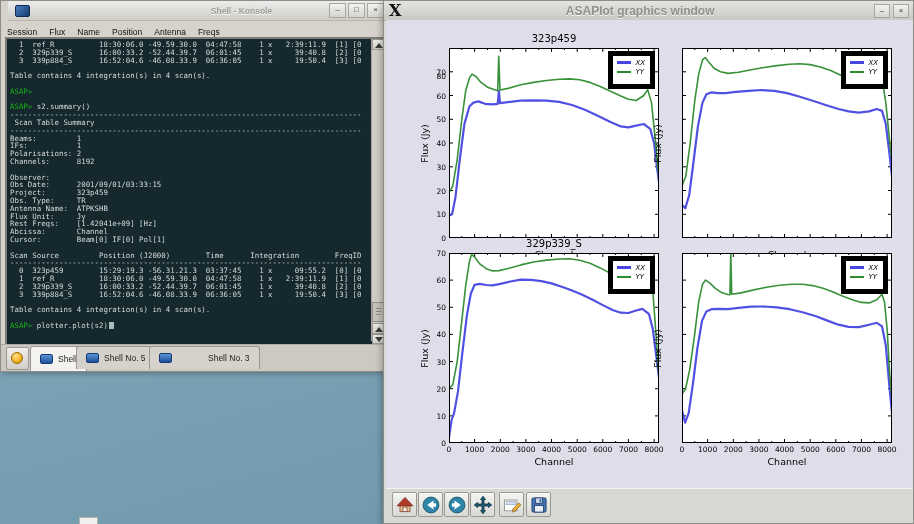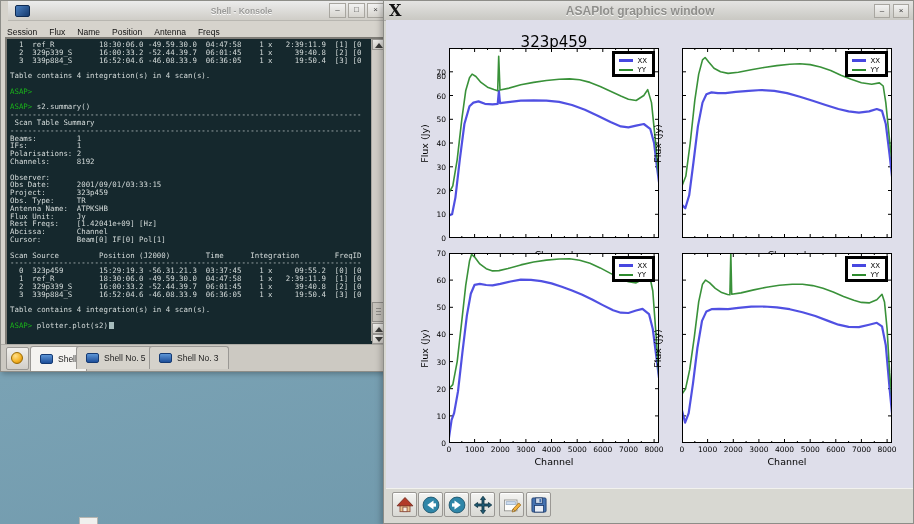--- a/index.html
+++ b/index.html
@@ -72,34 +72,34 @@
   .p-btns{display:flex;gap:3px;padding-right:4px;}
   .pbtn{width:14px;height:12px;border:1px solid #a8a6a0;background:linear-gradient(#f2f2f2,#d6d4ce);
     font-size:8px;line-height:11px;text-align:center;color:#333;}
   .figure{position:absolute;left:2px;top:19px;width:527px;height:470px;background:#dedeea;}
   .subplot{position:absolute;width:210px;height:190px;}
   .sp-tl{left:63px;top:28px;}  .sp-tr{left:296px;top:28px;}
   .sp-bl{left:63px;top:233px;} .sp-br{left:296px;top:233px;}
   .axes{position:absolute;left:0;top:0;width:210px;height:190px;background:#fff;
     border:1px solid #000;box-sizing:border-box;}
   .sp-title{position:absolute;left:0;top:-15px;width:210px;text-align:center;
-    font-family:"DejaVu Sans",sans-serif;font-size:15px;color:#000;}
+    font-family:"DejaVu Sans",sans-serif;font-size:10px;color:#000;}
   .ytick-label{position:absolute;width:20px;text-align:right;
     font-family:"DejaVu Sans",sans-serif;font-size:7.5px;color:#000;}
   .xtick-label{position:absolute;width:26px;text-align:center;top:192px;
     font-family:"DejaVu Sans",sans-serif;font-size:7.5px;color:#000;}
   .ylabel{position:absolute;left:-31px;top:0;height:190px;width:12px;display:flex;
     align-items:center;justify-content:center;z-index:5;}
   .ylabel span{transform:rotate(-90deg);white-space:nowrap;
     font-family:"DejaVu Sans",sans-serif;font-size:9.5px;color:#000;}
   .xlabel{position:absolute;left:0;top:203px;width:210px;text-align:center;
     font-family:"DejaVu Sans",sans-serif;font-size:9.5px;color:#000;}
   .xlabel.clipped{top:201px;height:5px;overflow:hidden;}
-  .legend{position:absolute;right:4px;top:3px;background:#fff;border:3px solid #000000;
-    padding:2px 5px 0 4px;z-index:6;}
+  .legend{position:absolute;right:4px;top:3px;background:#fff;border:5px solid #000000;
+    padding:2px 5px 8px 4px;z-index:6;font-style:italic;}
   .legend .row{display:flex;align-items:center;height:9px;}
   .legend .sample{display:inline-block;width:14px;margin-right:4px;}
   .legend .lab{font-family:"DejaVu Sans",sans-serif;font-size:7px;color:#000;}
   .p-toolbar{position:absolute;left:2px;bottom:2px;width:527px;height:32px;background:#d8d8d2;
     border-top:1px solid #f2f2ee;}
   .tb-btn{position:absolute;top:3px;width:25px;height:25px;background:linear-gradient(#f4f4f2,#d9d9d4);
     border:1px solid #9a9894;border-radius:2px;box-shadow:inset 0 1px 0 #fff;box-sizing:border-box;}
   .tb-btn svg{position:absolute;left:2px;top:2px;}
 </style>
 </head>
@@ -139,21 +139,21 @@
         </div>
       <div id="k-tabs">
           <div class="k-tab active" style="left: 29px;">
             <span class="tab-icon"></span>
             <span>Shell</span>
           </div>
           <div class="k-tab" style="left: 75px;">
             <span class="tab-icon"></span>
             <span>Shell No. 5</span>
           </div>
-          <div class="k-tab" style="left: 148px;">
+          <div class="k-tab" style="left: 148px; gap: 31px;">
             <span class="tab-icon"></span>
             <span>Shell No. 3</span>
           </div>
         </div>
     </div>
   </div>
 
   <div class="plot-window">
     <div class="p-titlebar">
       <span class="x-logo">X</span>
@@ -316,20 +316,21 @@
               <span class="sample" style="height: 3px; background: rgb(71, 71, 224);"></span>
               <span class="lab">XX</span>
             </div>
             <div class="row">
               <span class="sample" style="height: 2px; background: rgb(46, 139, 46);"></span>
               <span class="lab">YY</span>
             </div>
           </div>
         </div>
       <div class="subplot sp-bl">
+          <div class="sp-title">329p339_S</div>
           <div class="axes"><svg width="208" height="188" viewBox="1 1 208 188">
               <g>
                 <line x1="0" y1="190.0" x2="4" y2="190.0" stroke="#000"></line>
                 <line x1="206" y1="190.0" x2="210" y2="190.0" stroke="#000"></line>
                 <line x1="0" y1="162.9" x2="4" y2="162.9" stroke="#000"></line>
                 <line x1="206" y1="162.9" x2="210" y2="162.9" stroke="#000"></line>
                 <line x1="0" y1="135.7" x2="4" y2="135.7" stroke="#000"></line>
                 <line x1="206" y1="135.7" x2="210" y2="135.7" stroke="#000"></line>
                 <line x1="0" y1="108.6" x2="4" y2="108.6" stroke="#000"></line>
                 <line x1="206" y1="108.6" x2="210" y2="108.6" stroke="#000"></line>

